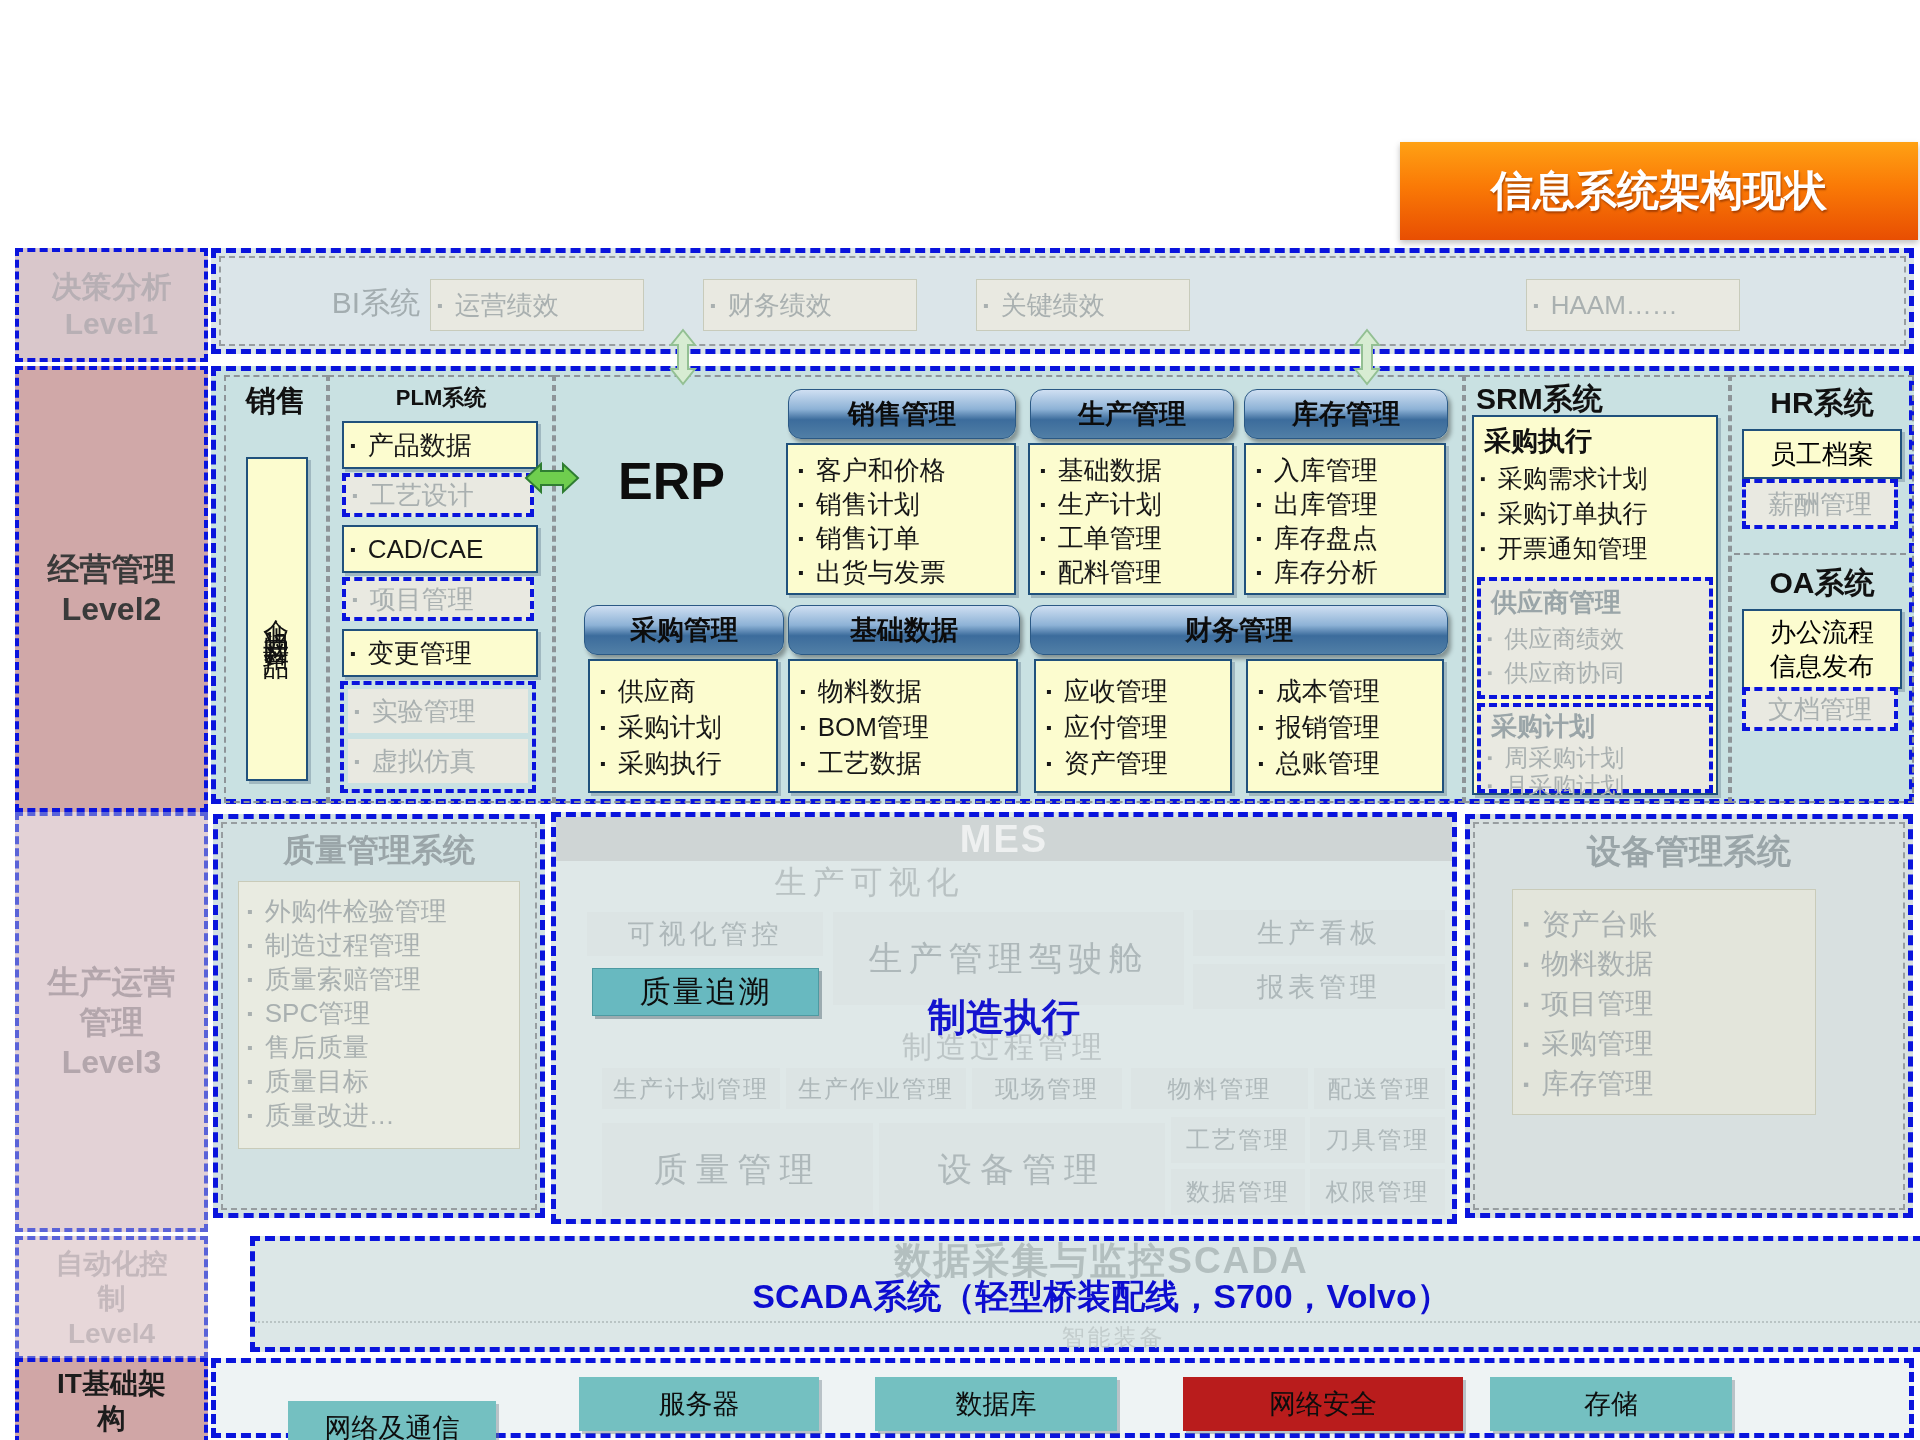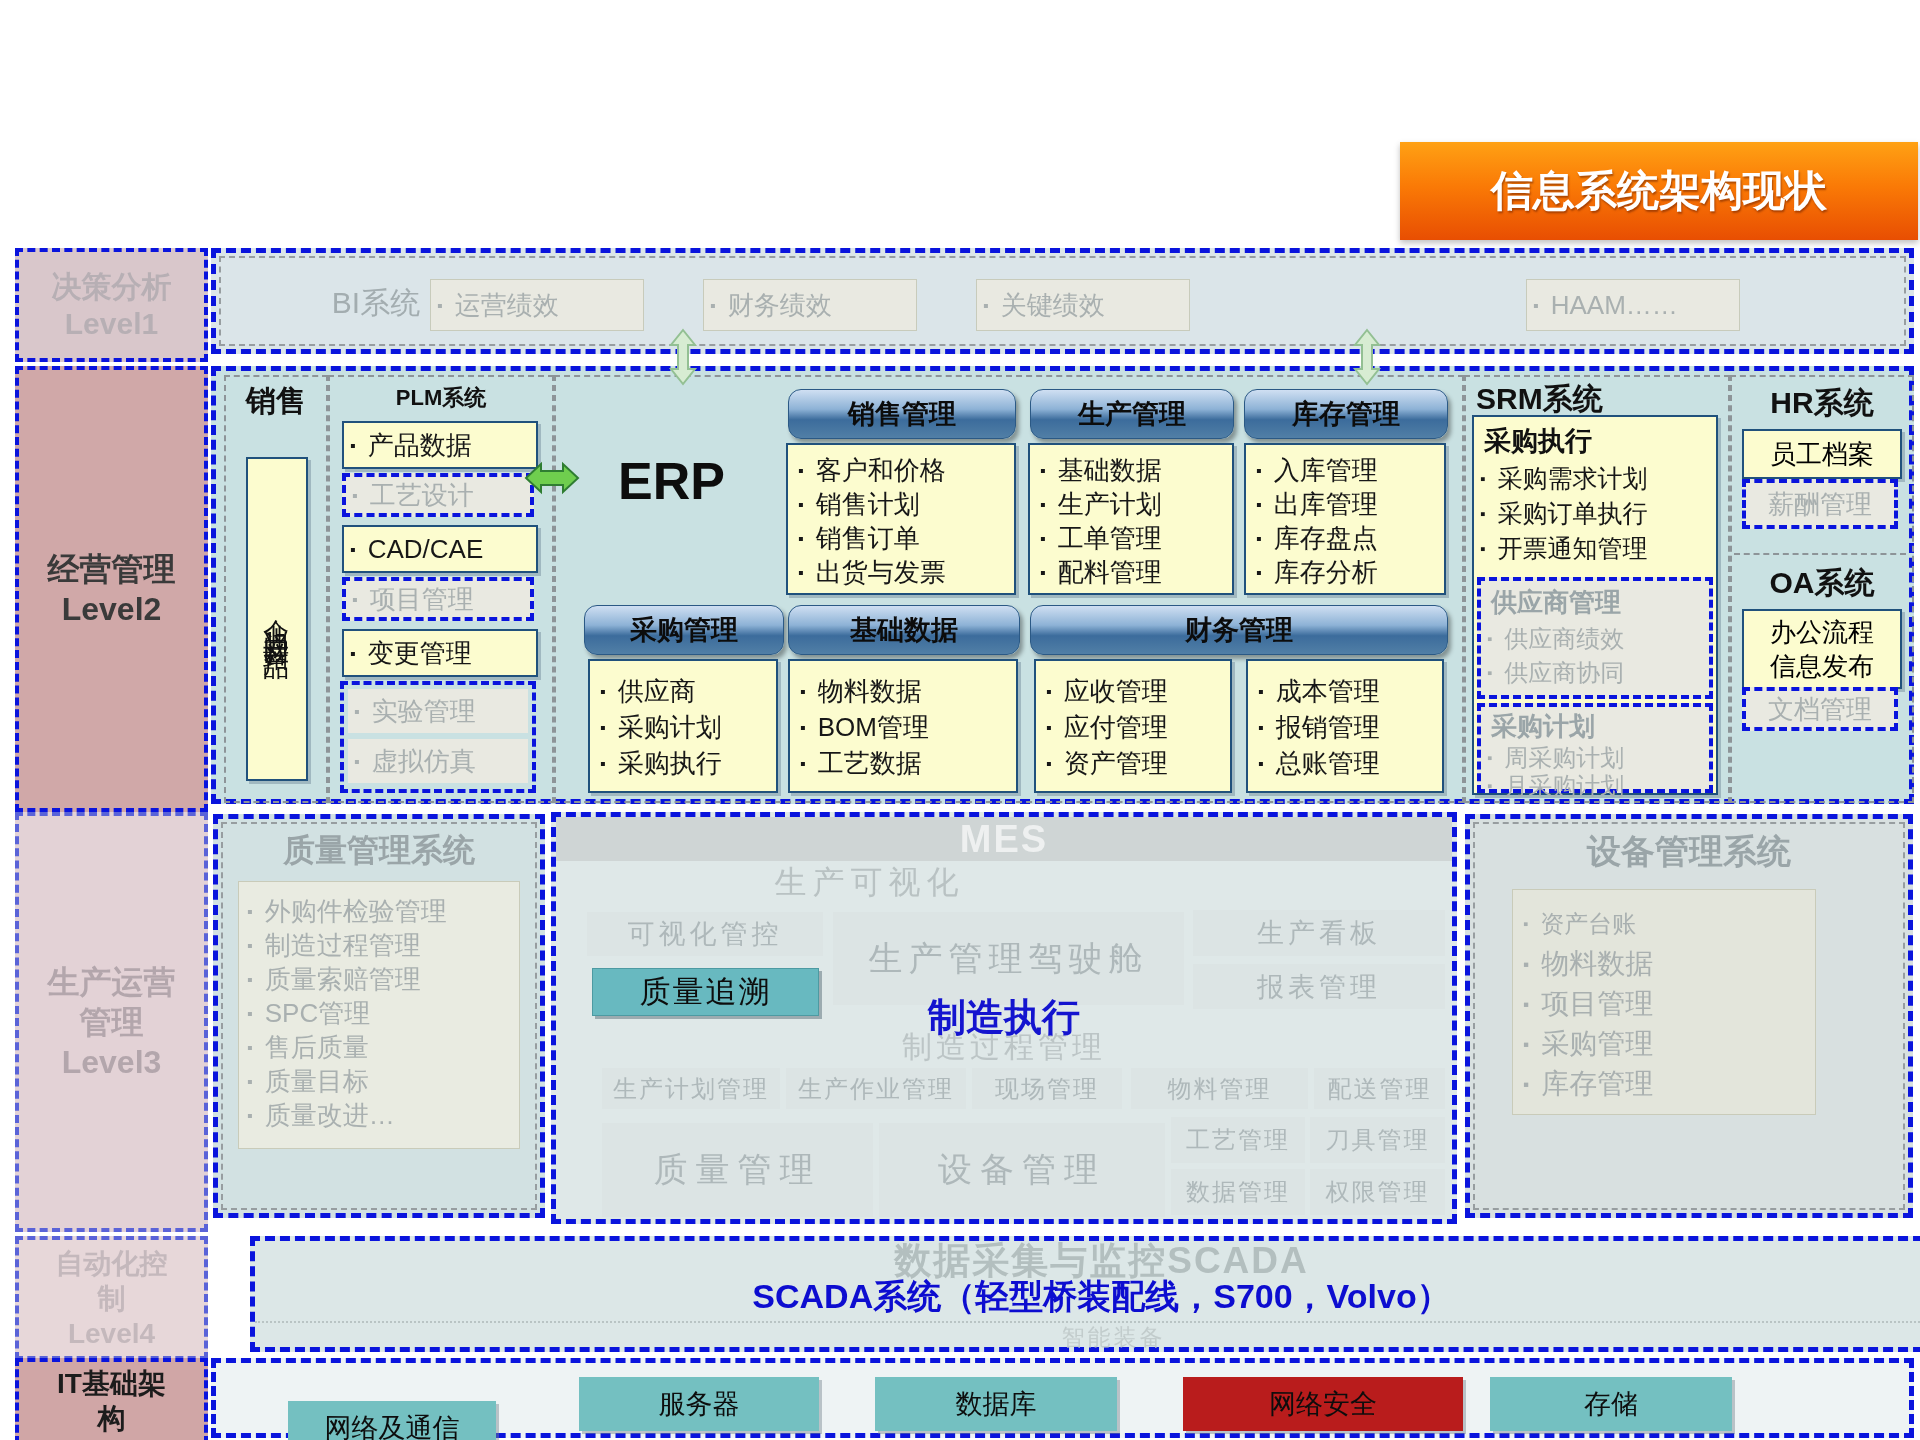--- a/index.html
+++ b/index.html
@@ -222,21 +222,21 @@
       <div class="abs fadebox serif" style="left:615px;top:300px;width:134px;height:46px;font-size:24px;letter-spacing:2px;">工艺管理</div>
       <div class="abs fadebox serif" style="left:754px;top:300px;width:135px;height:46px;font-size:24px;letter-spacing:2px;">刀具管理</div>
       <div class="abs fadebox serif" style="left:615px;top:352px;width:134px;height:46px;font-size:24px;letter-spacing:2px;">数据管理</div>
       <div class="abs fadebox serif" style="left:754px;top:352px;width:135px;height:46px;font-size:24px;letter-spacing:2px;">权限管理</div>
     </div>
 
     <div class="abs dashB" style="left:1254px;top:2px;width:448px;height:404px;background:#d8e0e0;box-sizing:border-box;">
       <div class="innerGray"></div>
       <div class="abs ctr fadehdr" style="left:0;top:12px;width:100%;height:42px;font-size:34px;">设备管理系统</div>
       <div class="abs" style="left:42px;top:70px;width:304px;height:226px;background:#e3e5db;border:1px solid #c9cbb9;padding:14px 4px;box-sizing:border-box;">
-        <div class="bl gray" style="line-height:40px;font-size:24px;">资产台账</div>
+        <div class="bl gray" style="line-height:40px;font-size:29px;">资产台账</div>
         <div class="bl gray" style="line-height:40px;font-size:28px;">物料数据</div>
         <div class="bl gray" style="line-height:40px;font-size:28px;">项目管理</div>
         <div class="bl gray" style="line-height:40px;font-size:28px;">采购管理</div>
         <div class="bl gray" style="line-height:40px;font-size:28px;">库存管理</div>
       </div>
     </div>
   </div>
 
   <div class="abs dashB" style="left:211px;top:1236px;width:1703px;height:116px;background:#dce7e7;box-sizing:border-box;margin-left:39px;">
     <div class="abs ctr" style="left:0;top:0;width:100%;height:40px;font-size:37px;font-weight:bold;color:#b3bfbf;letter-spacing:2px;">数据采集与监控SCADA</div>

